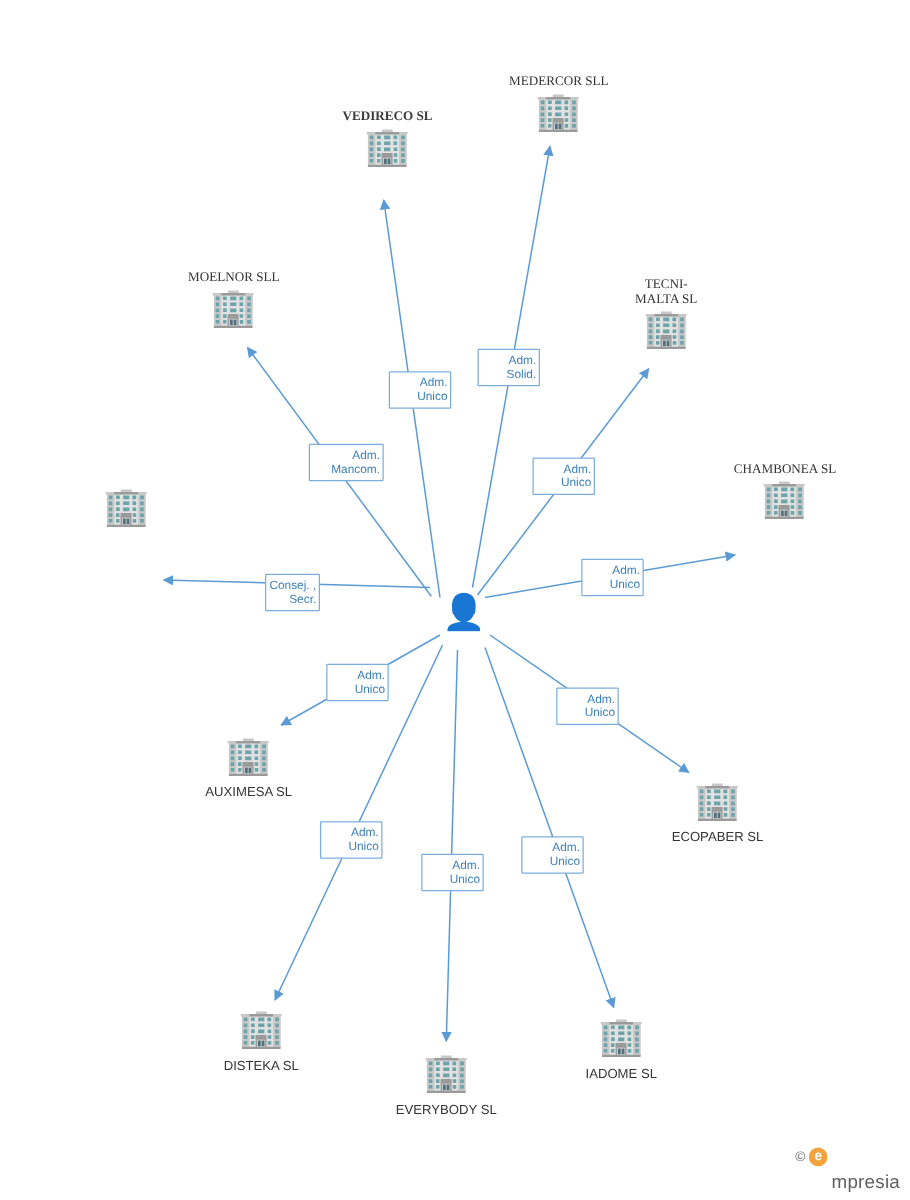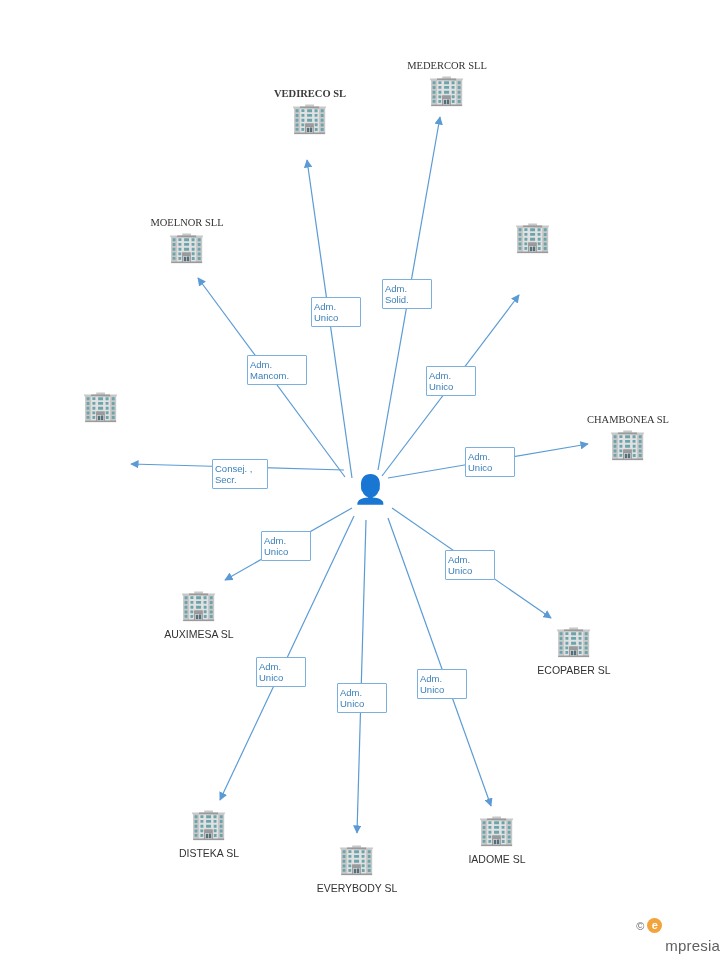--- a/index.html
+++ b/index.html
@@ -77,21 +77,21 @@
     white-space: pre-line;
   }
   .elabel {
     position: absolute;
     box-sizing: border-box;
     border: 1px solid #7bb0de;
     background: #ffffff;
     color: #3a7fb8;
     font-size: 9.5px;
     line-height: 11px;
-    text-align: left;
+    text-align: right;
     padding: 3px 2px;
     border-radius: 1px;
     white-space: pre-line;
     width: 50px;
     margin-left: -25px;
   }
   .watermark {
     position: absolute;
     right: 8px;
     bottom: 6px;
@@ -159,28 +159,30 @@
     <span class="caption above">MEDERCOR SLL</span>
     <span class="glyph" style="color: rgb(107, 107, 107);">🏢</span>
   </div>
 
   <div class="node" style="left:187px; top:217px;">
     <span class="caption above">MOELNOR SLL</span>
     <span class="glyph" style="color: rgb(107, 107, 107);">🏢</span>
   </div>
 
   <div class="node" style="left:533px; top:222px;">
+    <span class="caption above">TECNI-
+MALTA SL</span>
     <span class="glyph" style="color: rgb(107, 107, 107);">🏢</span>
   </div>
 
   <div class="node" style="left:101px; top:391px;">
     <span class="glyph" style="color: rgb(107, 107, 107);">🏢</span>
   </div>
 
-  <div class="node" style="left:628px; top:414px;text-align:center;">
+  <div class="node" style="left:628px; top:370px;text-align:center;">
     <span class="caption above">CHAMBONEA SL</span>
     <span class="glyph" style="color: rgb(107, 107, 107);">🏢</span>
   </div>
 
   <div class="node" style="left:199px; top:590px;">
     <span class="glyph" style="color: rgb(107, 107, 107);">🏢</span>
     <span class="caption">AUXIMESA SL</span>
   </div>
 
   <div class="node" style="left:574px; top:626px;">
@@ -208,21 +210,21 @@
   </div>
 
   <div class="elabel" style="left:336px; top:297px;"><span>Adm.
 Unico</span></div>
   <div class="elabel" style="left:407px; top:279px;"><span>Adm.
 Solid.</span></div>
   <div class="elabel" style="left:277px; top:355px; width:60px; margin-left:-30px;"><span>Adm.
 Mancom.</span></div>
   <div class="elabel" style="left:451px; top:366px;"><span>Adm.
 Unico</span></div>
-  <div class="elabel" style="left:240px; top:459px; width:56px; margin-left:-28px;"><span>Consej. ,
+  <div class="elabel" style="left:240px; top:459px; width:44px; margin-left:-28px;"><span>Consej. ,
 Secr.</span></div>
   <div class="elabel" style="left:490px; top:447px;"><span>Adm.
 Unico</span></div>
   <div class="elabel" style="left:286px; top:531px;"><span>Adm.
 Unico</span></div>
   <div class="elabel" style="left:470px; top:550px;"><span>Adm.
 Unico</span></div>
   <div class="elabel" style="left:281px; top:657px;"><span>Adm.
 Unico</span></div>
   <div class="elabel" style="left:362px; top:683px;"><span>Adm.

